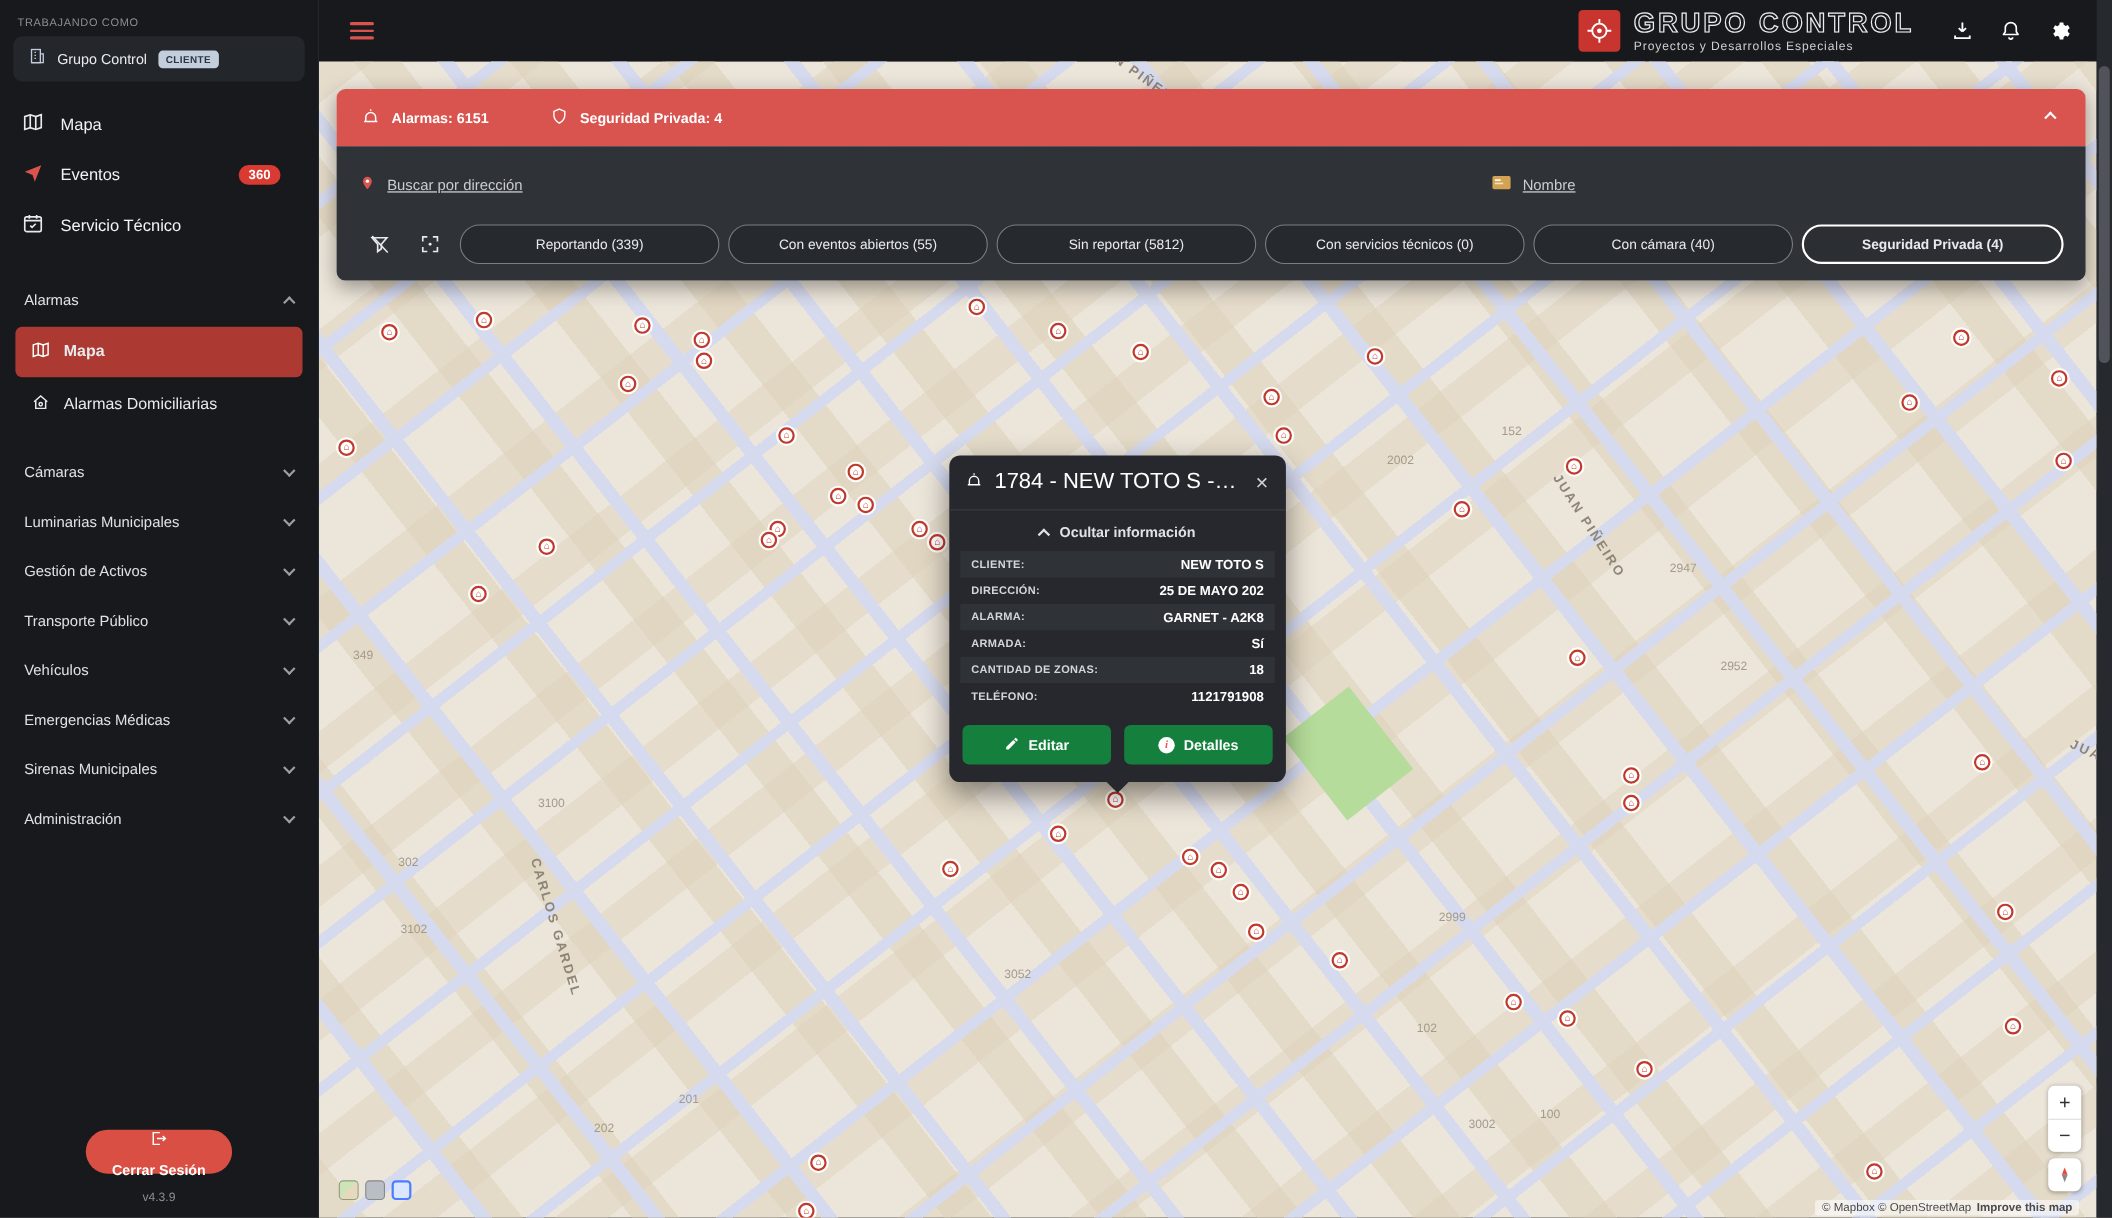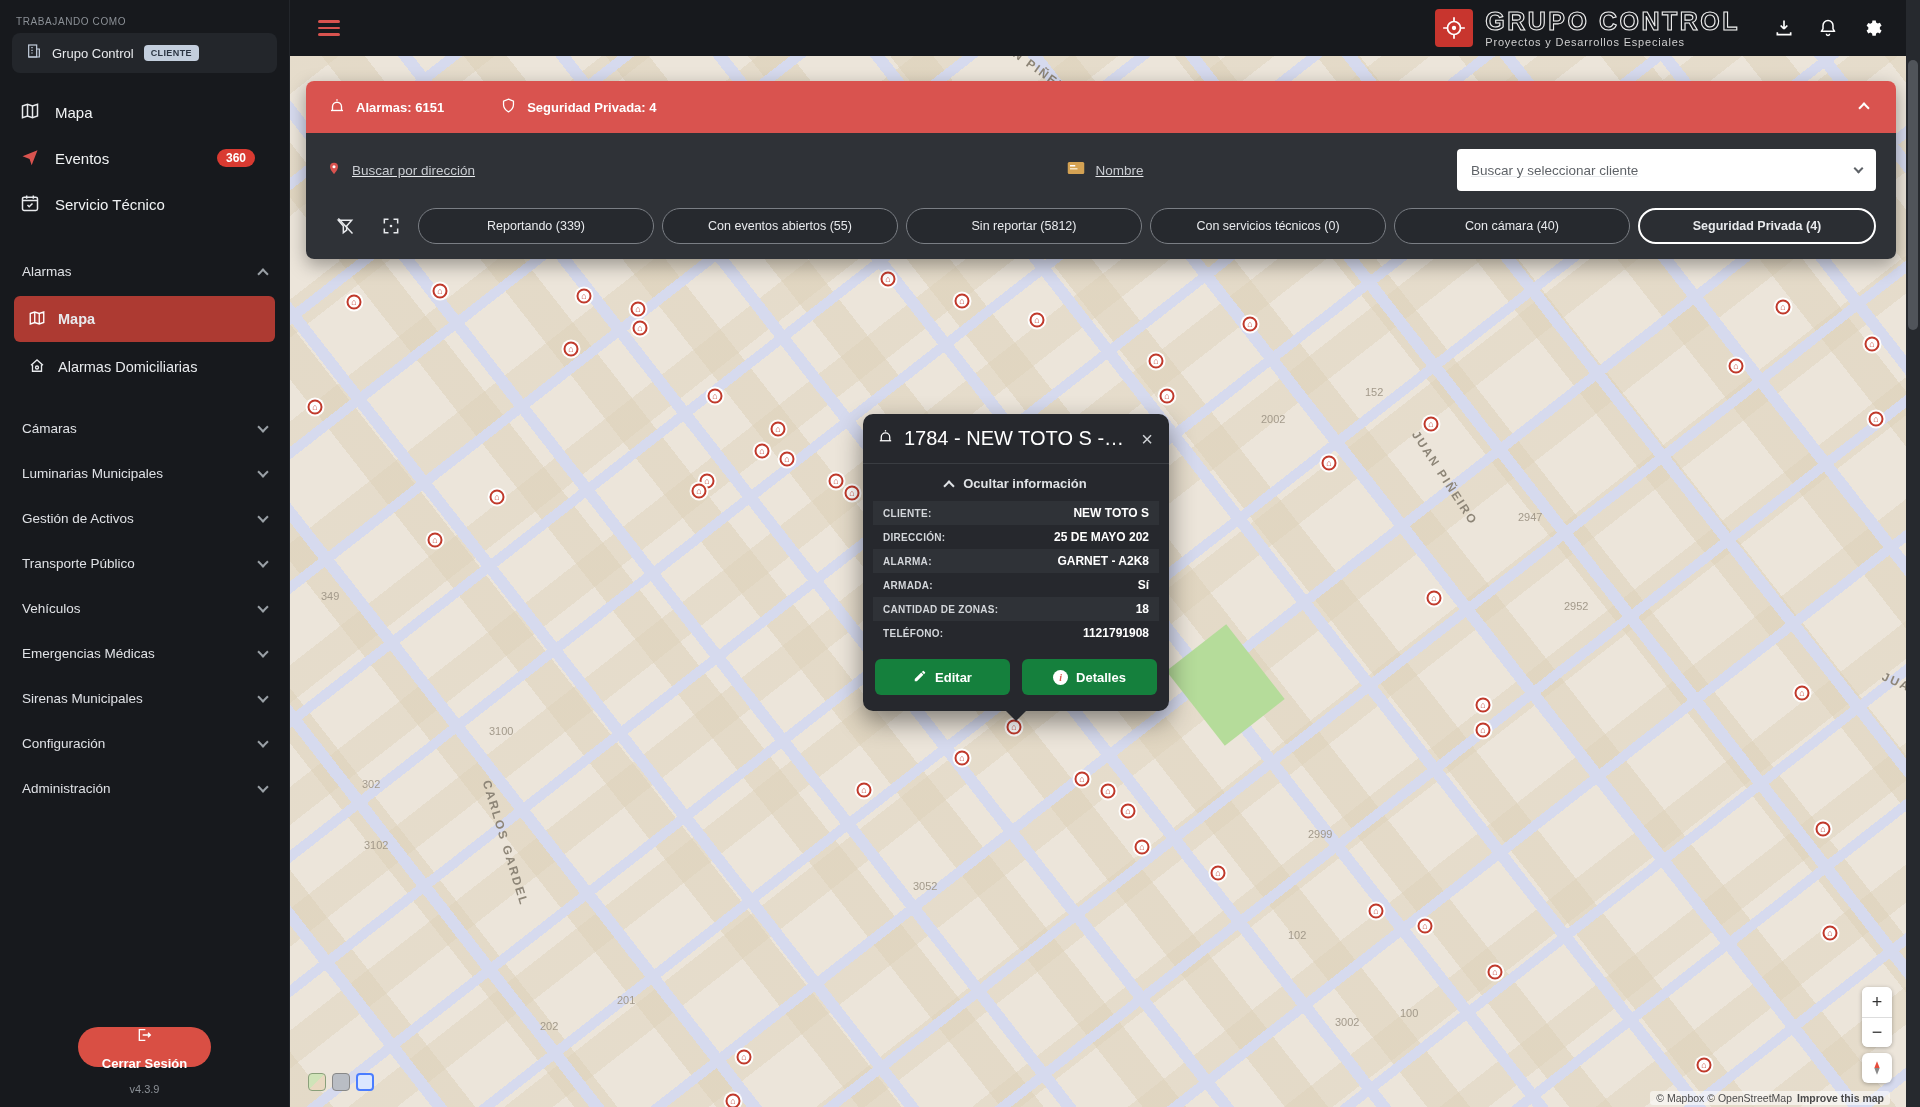--- a/index.html
+++ b/index.html
@@ -203,24 +203,20 @@
         </div>
       <div class="section-row">
           <span>Emergencias Médicas</span>
           <span class="chev down"></span>
         </div>
       <div class="section-row">
           <span>Sirenas Municipales</span>
           <span class="chev down"></span>
         </div>
       <div class="section-row">
-          <span>Configuración</span>
-          <span class="chev down"></span>
-        </div>
-      <div class="section-row">
           <span>Administración</span>
           <span class="chev down"></span>
         </div>
     </div>
 
     <div class="sidebar-bottom">
       <button class="logout">
         <span><svg width="16" height="16" viewBox="0 0 24 24" fill="none" stroke="#fff" stroke-width="2">
               <path d="M14 4H5v16h9"></path>
               <path d="M10 12h11M18 8.5l3.5 3.5-3.5 3.5"></path>
@@ -356,24 +352,20 @@
                   </svg></span>
               <input type="text" placeholder="Buscar por dirección" style="">
             </div>
             <div class="f-input f-name">
               <span><svg width="18" height="14" viewBox="0 0 24 18">
                     <rect x="1" y="1" width="22" height="16" rx="2" fill="#d4a253"></rect>
                     <rect x="4" y="5" width="7" height="2" fill="#fff"></rect>
                     <rect x="4" y="9" width="10" height="2" fill="#f3e2c2"></rect>
                   </svg></span>
               <input type="text" placeholder="Nombre" style="">
-            </div>
-            <div class="client-select">
-              <span>Buscar y seleccionar cliente</span>
-              <span class="chev down"></span>
             </div>
           </div>
           <div class="filter-row2">
             <button class="icon-btn">
                 <svg width="20" height="20" viewBox="0 0 24 24" fill="none" stroke="#e8eaed" stroke-width="1.8">
                   <path d="M4 5h16l-6 7v5l-4 3v-8z"></path>
                   <path d="M4 3l17 18"></path>
                 </svg>
               </button>
             <button class="icon-btn">

